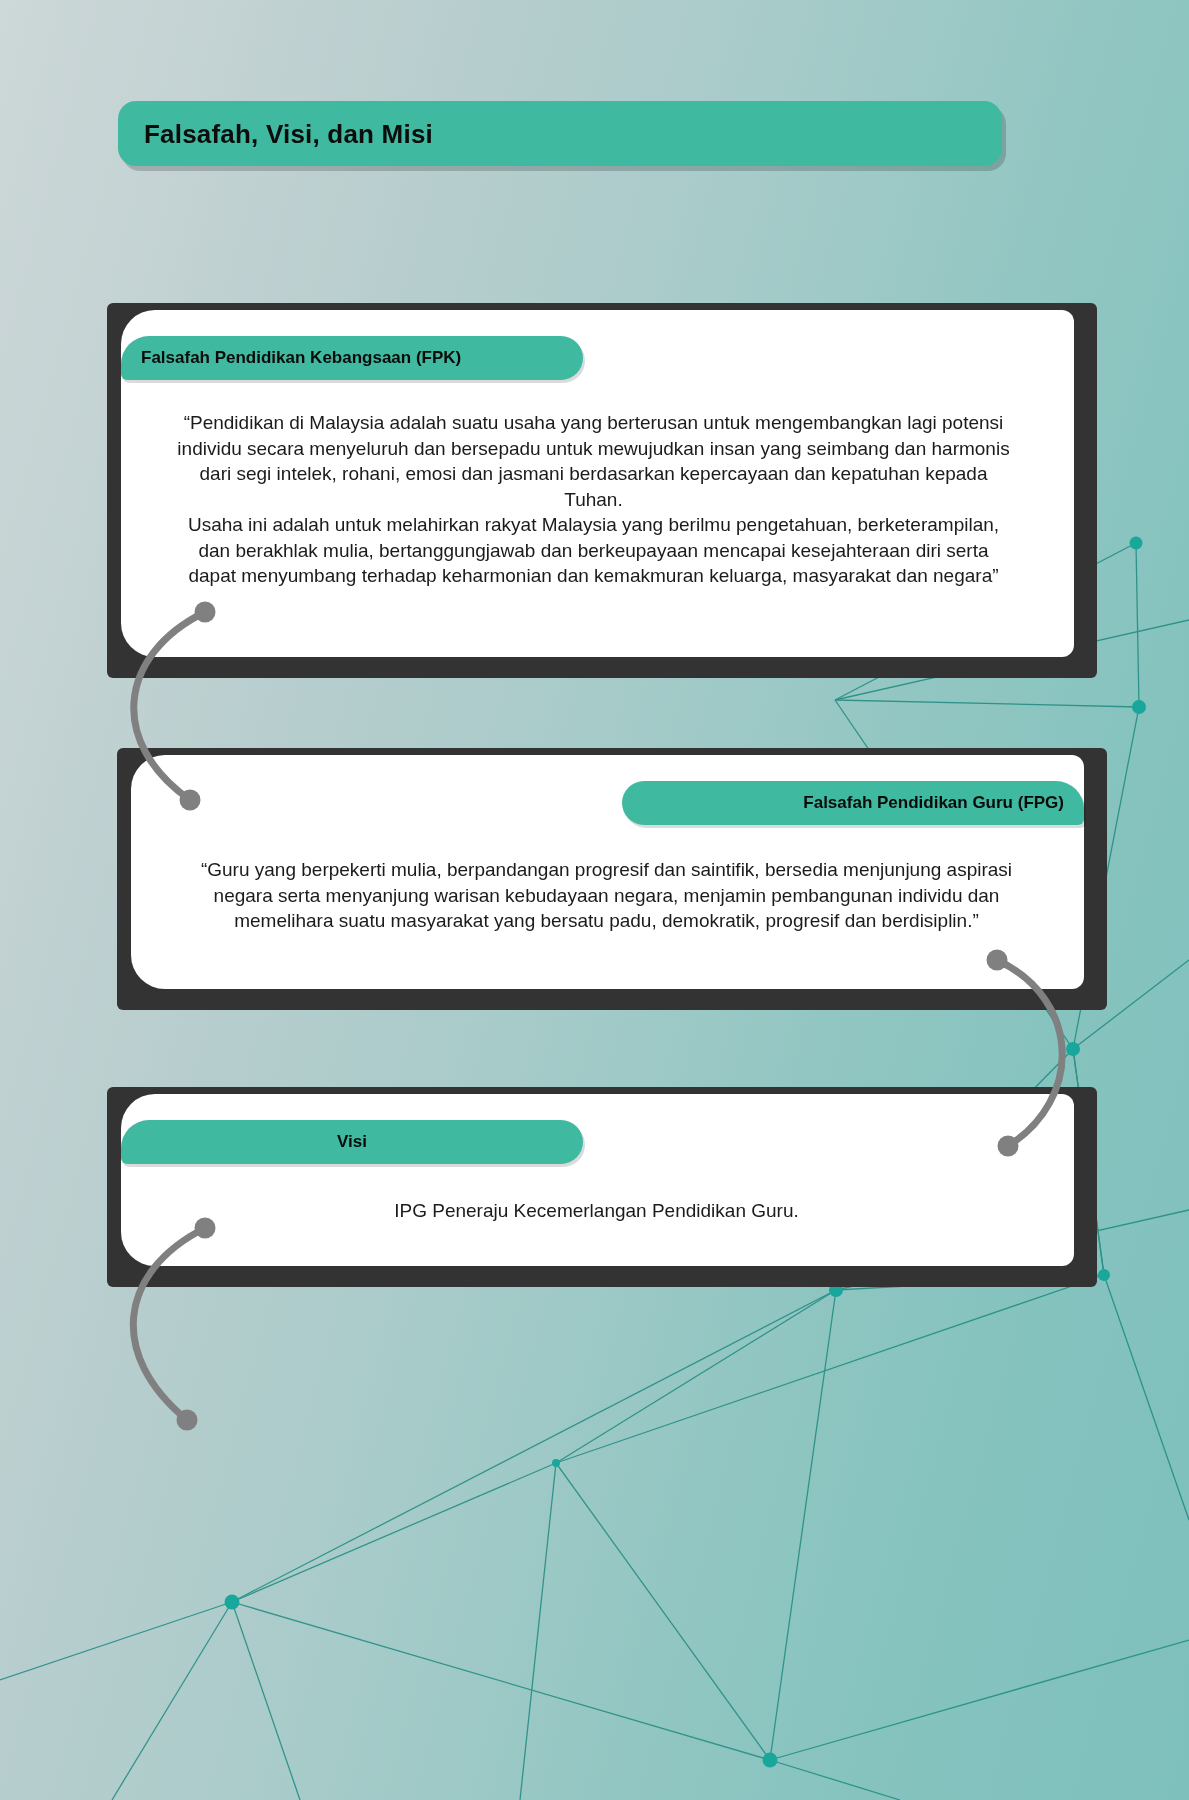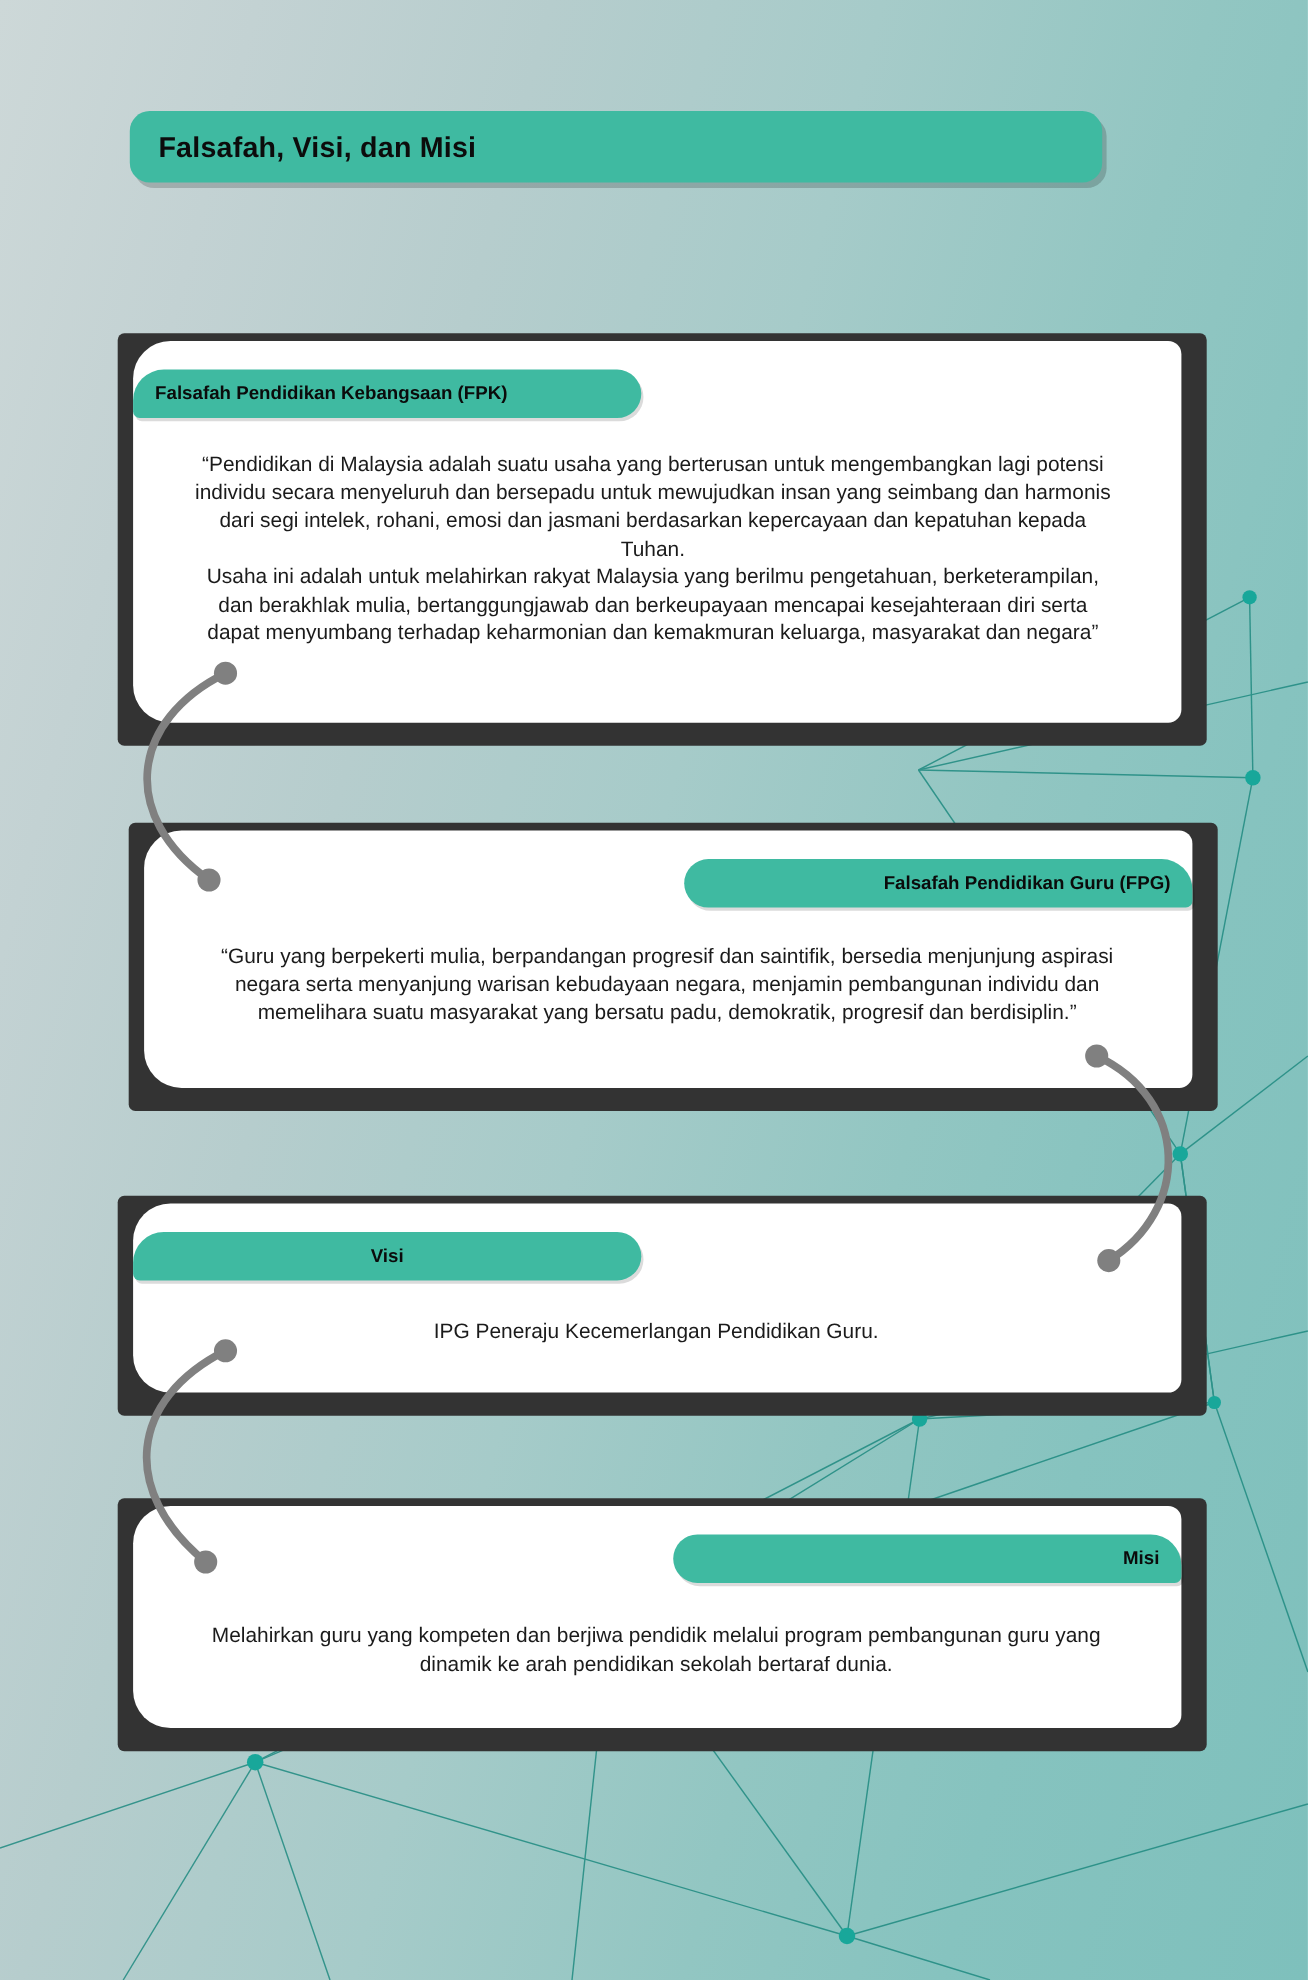--- a/index.html
+++ b/index.html
@@ -221,30 +221,20 @@
     <div class="card-inner">
       <div class="pill left center-label">
         <span class="pill-label">Visi</span>
       </div>
       <div class="body-text">
         <p>IPG Peneraju Kecemerlangan Pendidikan Guru.</p>
       </div>
     </div>
   </div>
 
-  <div class="card" id="card-misi">
-    <div class="card-inner">
-      <div class="pill right">
-        <span class="pill-label">Misi</span>
-      </div>
-      <div class="body-text">
-        <p>Melahirkan guru yang kompeten dan berjiwa pendidik melalui program pembangunan guru yang dinamik ke arah pendidikan sekolah bertaraf dunia.</p>
-      </div>
-    </div>
-  </div>
 
   <svg id="connectors" viewBox="0 0 1189 1800" preserveAspectRatio="none">
 
     <path d="M205 612 C 118 655, 108 742, 190 800" stroke="#808080" stroke-width="7" fill="none" stroke-linecap="round"></path>
     <circle cx="205" cy="612" r="10.5" fill="#808080"></circle>
     <circle cx="190" cy="800" r="10.5" fill="#808080"></circle>
 
     <path d="M997 960 C 1082 1000, 1082 1100, 1008 1146" stroke="#808080" stroke-width="7" fill="none" stroke-linecap="round"></path>
     <circle cx="997" cy="960" r="10.5" fill="#808080"></circle>
     <circle cx="1008" cy="1146" r="10.5" fill="#808080"></circle>

